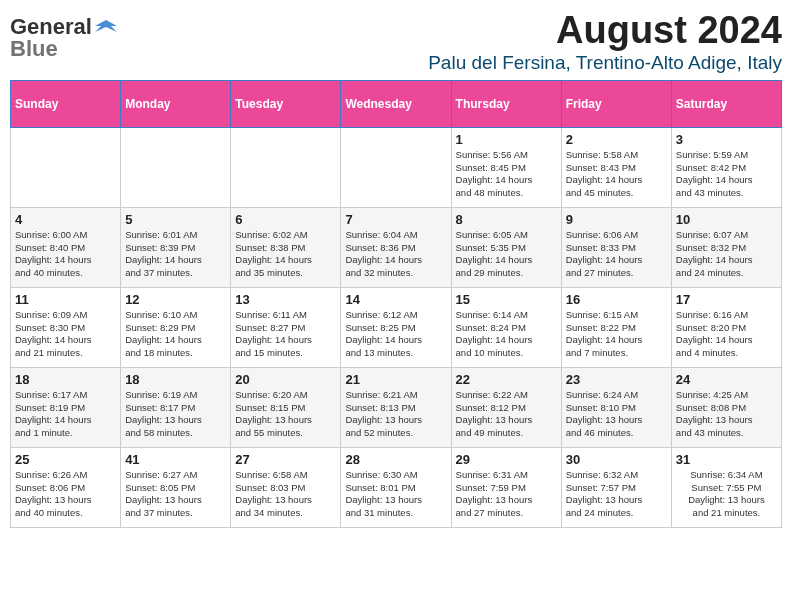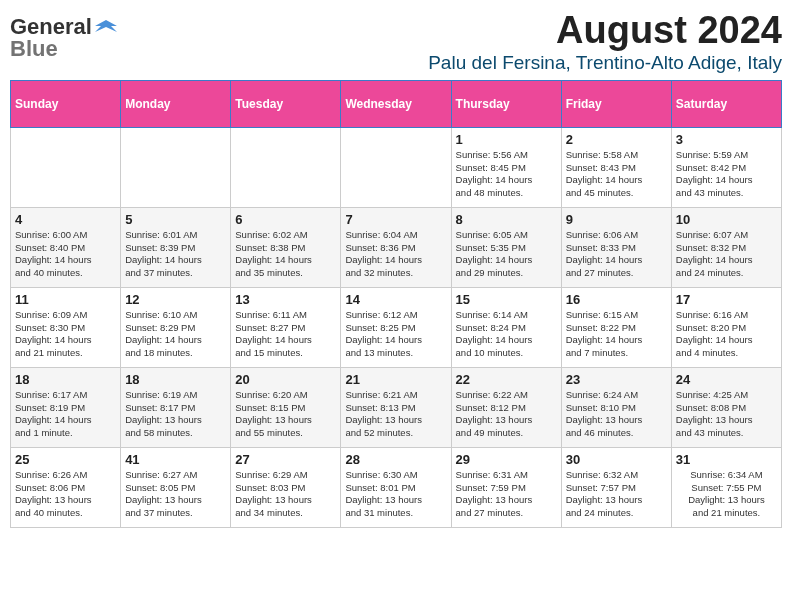--- a/index.html
+++ b/index.html
@@ -302,21 +302,21 @@
         </td>
         <td>
           <span class="day-number">41</span>
           <div class="day-info" style="white-space: pre-line;">Sunrise: 6:27 AM
 Sunset: 8:05 PM
 Daylight: 13 hours
 and 37 minutes.</div>
         </td>
         <td>
           <span class="day-number">27</span>
-          <div class="day-info" style="white-space: pre-line;">Sunrise: 6:29 AM
+          <div class="day-info" style="white-space: pre-line;">Sunrise: 6:58 AM
 Sunset: 8:03 PM
 Daylight: 13 hours
 and 34 minutes.</div>
         </td>
         <td>
           <span class="day-number">28</span>
           <div class="day-info" style="white-space: pre-line;">Sunrise: 6:30 AM
 Sunset: 8:01 PM
 Daylight: 13 hours
 and 31 minutes.</div>

